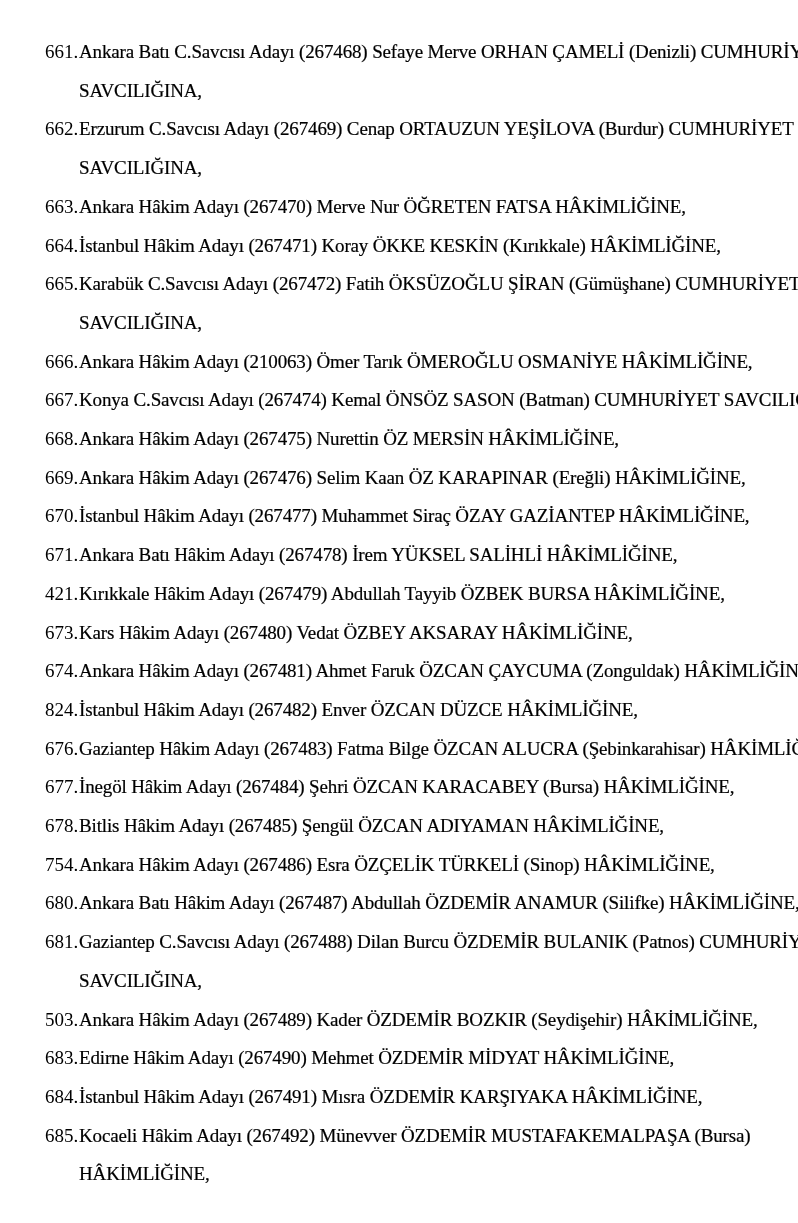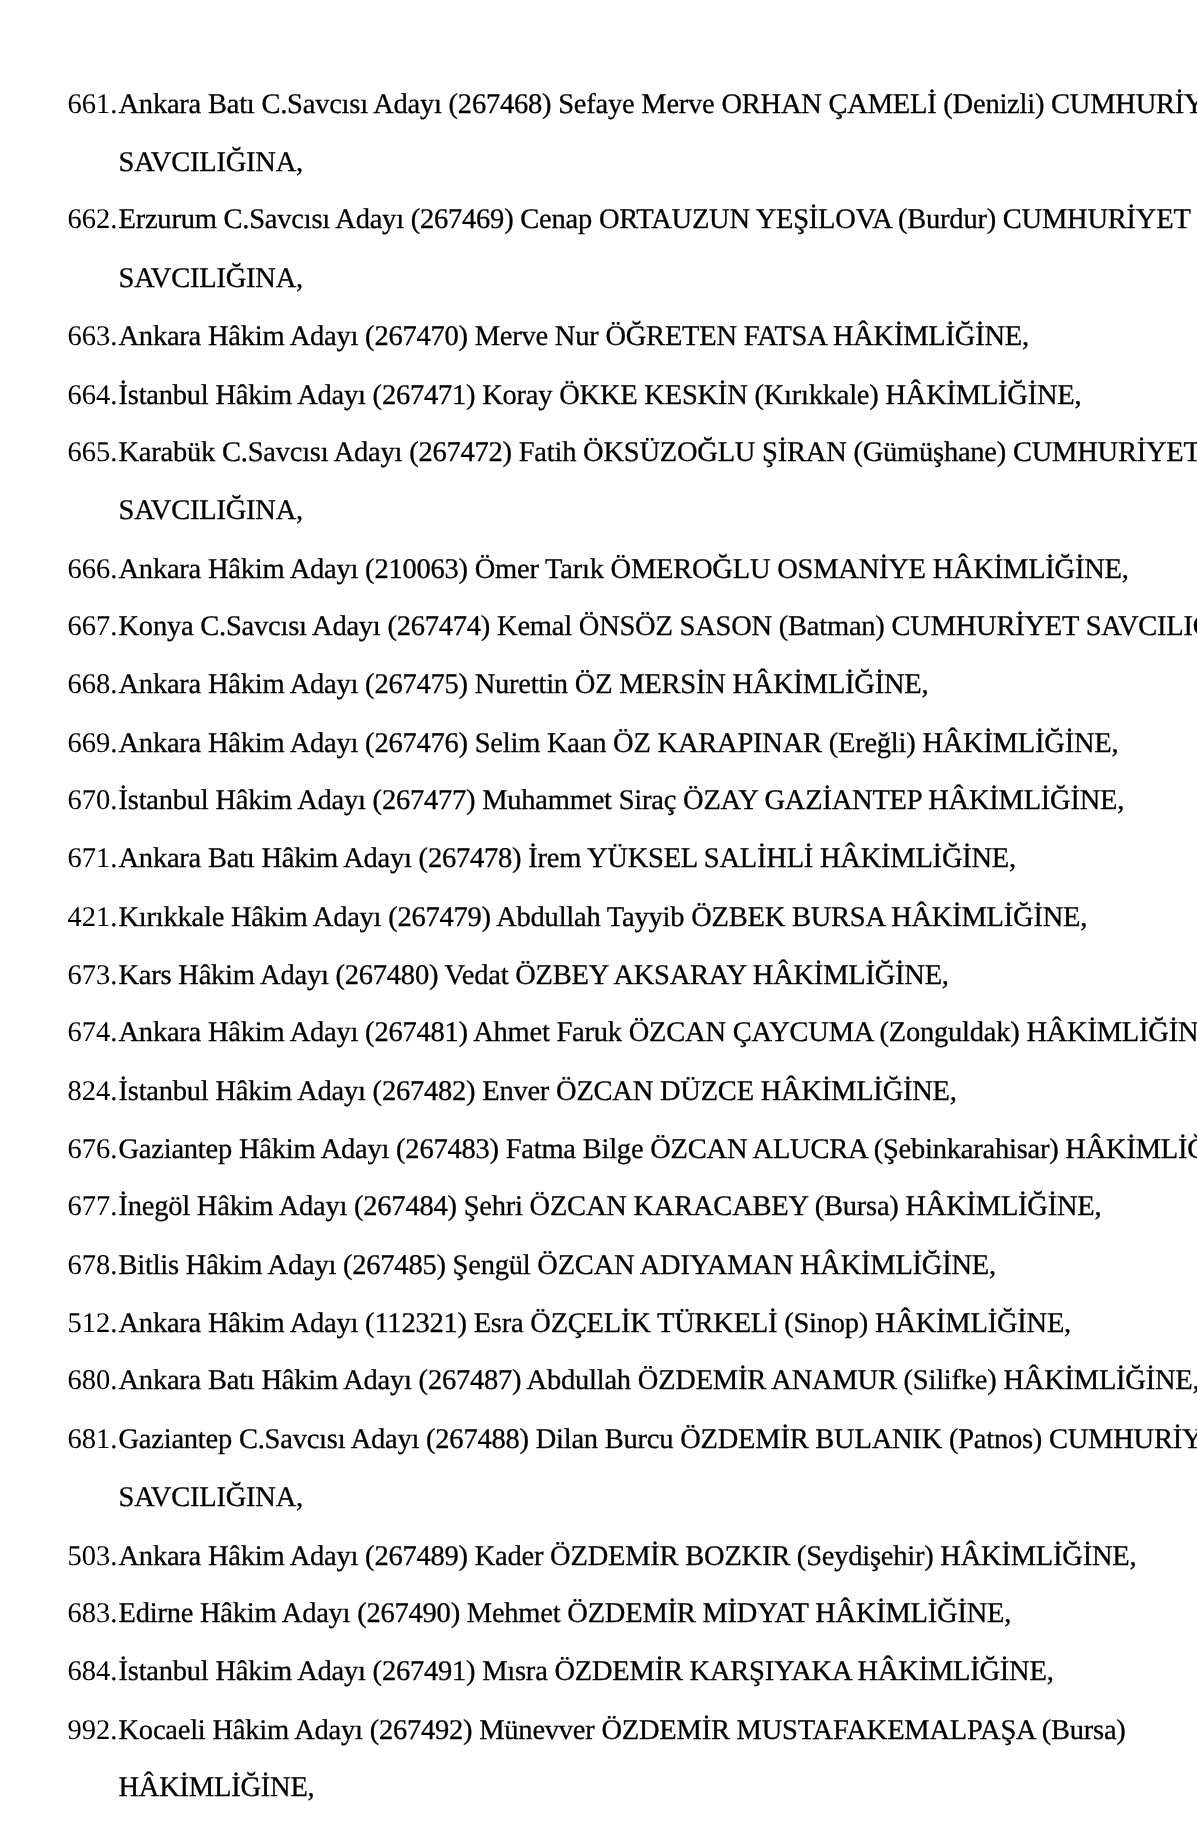--- a/index.html
+++ b/index.html
@@ -11,21 +11,21 @@
     height: 1223px;
     background: #ffffff;
     color: #000000;
     font-family: "Liberation Serif", "DejaVu Serif", serif;
     overflow: hidden;
   }
   .page {
     box-sizing: border-box;
     width: 798px;
     height: 1223px;
-    padding: 51px 28px 0 45px;
+    padding: 33px 28px 0 45px;
   }
   .entry {
     display: flex;
     align-items: flex-start;
   }
   .num {
     flex: 0 0 34px;
     font-size: 19px;
     line-height: 38.7px;
     white-space: nowrap;
@@ -152,23 +152,23 @@
           <div class="line">İnegöl Hâkim Adayı (267484) Şehri ÖZCAN KARACABEY (Bursa) HÂKİMLİĞİNE,</div>
         </div>
       </div>
       <div class="entry">
         <span class="num">678.</span>
         <div class="text">
           <div class="line">Bitlis Hâkim Adayı (267485) Şengül ÖZCAN ADIYAMAN HÂKİMLİĞİNE,</div>
         </div>
       </div>
       <div class="entry">
-        <span class="num">512.</span>
-        <div class="text">
-          <div class="line">Ankara Hâkim Adayı (112321) Esra ÖZÇELİK TÜRKELİ (Sinop) HÂKİMLİĞİNE,</div>
+        <span class="num">754.</span>
+        <div class="text">
+          <div class="line">Ankara Hâkim Adayı (267486) Esra ÖZÇELİK TÜRKELİ (Sinop) HÂKİMLİĞİNE,</div>
         </div>
       </div>
       <div class="entry">
         <span class="num">680.</span>
         <div class="text">
           <div class="line">Ankara Batı Hâkim Adayı (267487) Abdullah ÖZDEMİR ANAMUR (Silifke) HÂKİMLİĞİNE,</div>
         </div>
       </div>
       <div class="entry">
         <span class="num">681.</span>
@@ -189,20 +189,20 @@
           <div class="line">Edirne Hâkim Adayı (267490) Mehmet ÖZDEMİR MİDYAT HÂKİMLİĞİNE,</div>
         </div>
       </div>
       <div class="entry">
         <span class="num">684.</span>
         <div class="text">
           <div class="line">İstanbul Hâkim Adayı (267491) Mısra ÖZDEMİR KARŞIYAKA HÂKİMLİĞİNE,</div>
         </div>
       </div>
       <div class="entry">
-        <span class="num">992.</span>
+        <span class="num">685.</span>
         <div class="text">
           <div class="line">Kocaeli Hâkim Adayı (267492) Münevver ÖZDEMİR MUSTAFAKEMALPAŞA (Bursa)</div>
           <div class="line">HÂKİMLİĞİNE,</div>
         </div>
       </div>
     </div>
 </div>
 
 </body></html>

